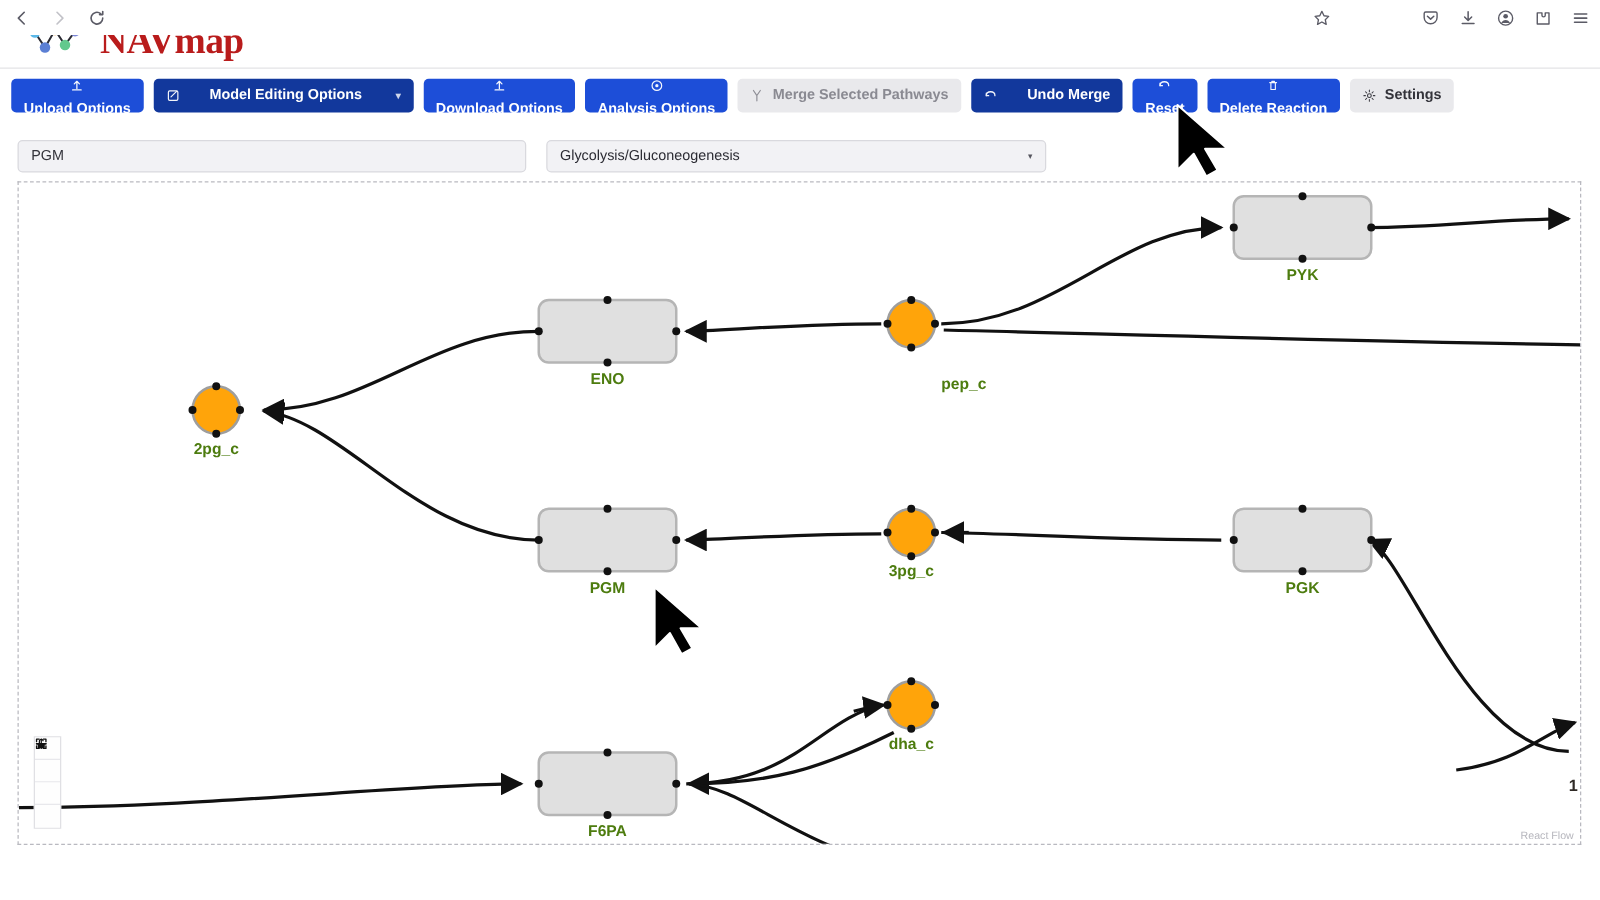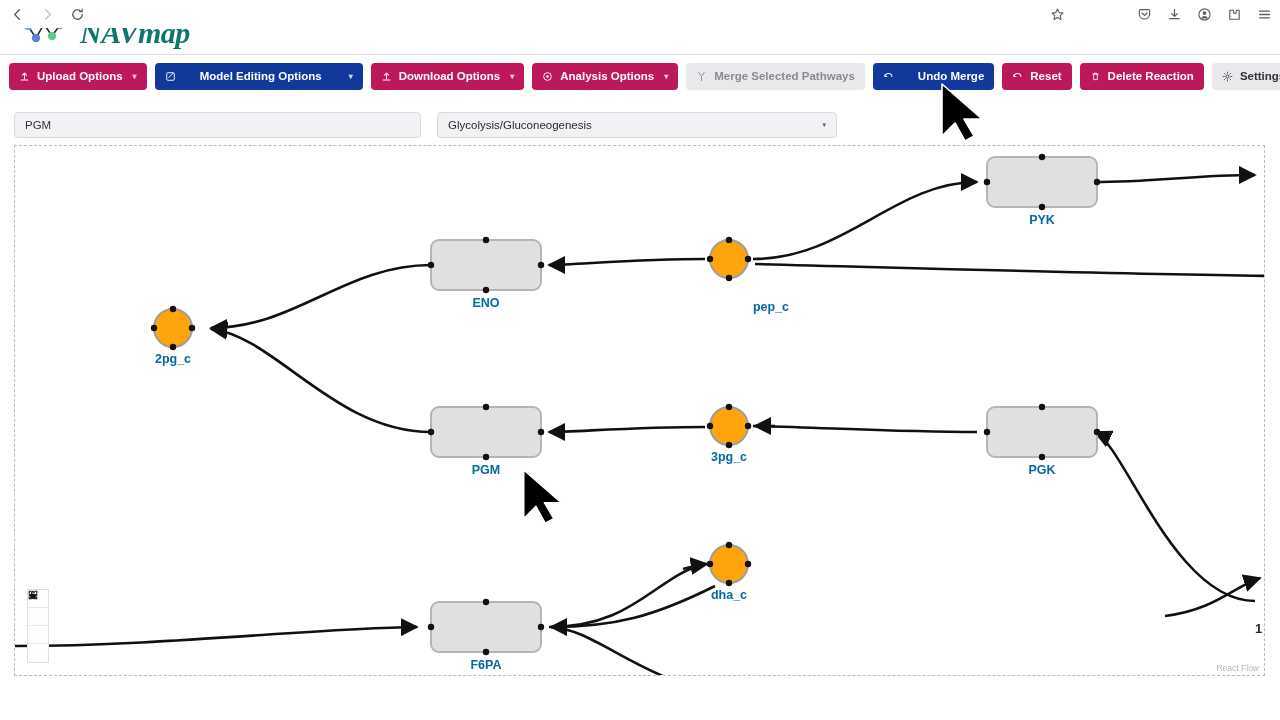--- a/index.html
+++ b/index.html
@@ -43,41 +43,41 @@
     background: #ffffff; border-bottom: 1px solid #e3e3e6;
     overflow: hidden;
   }
   .logo {
     position: absolute; left: 22px; top: -16px;
     display: flex; align-items: flex-end; gap: 0px;
   }
   .logo-mark { position: relative; width: 64px; height: 36px; }
   .logo-text {
     font-family: "Liberation Serif", serif;
-    font-style: italic; font-weight: 700; font-size: 30px;
-    color: #0f766e; letter-spacing: -0.5px; line-height: 1;
+    font-weight: 700; font-size: 30px;
+    color: #b91c1c; letter-spacing: -0.5px; line-height: 1;
     margin-left: -6px;
   }
 
   
   .toolbar {
     position: absolute; left: 0; top: 56px; width: 1280px; height: 40px;
     display: flex; align-items: center; gap: 8px; padding-left: 9px;
     background: #ffffff;
   }
   .tb-btn {
     height: 27px; border-radius: 4px; border: none;
     display: flex; align-items: center; gap: 7px;
     padding: 0 10px; font-size: 11.5px; font-weight: 700;
     color: #ffffff; cursor: pointer; white-space: nowrap;
     font-family: "Liberation Sans", sans-serif;
   }
   .tb-btn .ic { display: flex; align-items: center; font-size: 10px; opacity: .95; }
   .tb-btn .caret { font-size: 8px; opacity: .8; margin-left: 3px; }
-  .tb-orange { background: #be185d; }
+  .tb-orange { background: #1d4ed8; flex-direction: column; }
   .tb-blue   { background: #12389c; gap: 24px; }
   .tb-gray   { background: #e9e9ec; color: #8a8a92; font-weight: 700; }
   .tb-light  { background: #e9e9ec; color: #33333a; font-weight: 700; }
 
   
   .controls {
     position: absolute; left: 0; top: 110px; width: 1280px; height: 30px;
     display: flex; align-items: center; gap: 16px; padding: 0 14px;
   }
   .ctl {
@@ -97,21 +97,21 @@
     position: absolute; left: 14px; top: 145px;
     width: 1251px; height: 531px;
     border: 1px dashed #b9b9c0;
     background: #ffffff;
     overflow: hidden;
   }
   .canvas svg { position: absolute; left: 0; top: 0; }
 
   .node-label {
     position: absolute; font-size: 12.5px; font-weight: 700;
-    color: #0369a1; white-space: nowrap;
+    color: #4d7c0f; white-space: nowrap;
     transform: translateX(-50%);
     font-family: "Liberation Sans", sans-serif;
   }
 
   
   .rf-controls {
     position: absolute; left: 12px; bottom: 12px;
     width: 22px; background: #ffffff;
     border: 1px solid #e0e0e4;
     display: flex; flex-direction: column;

